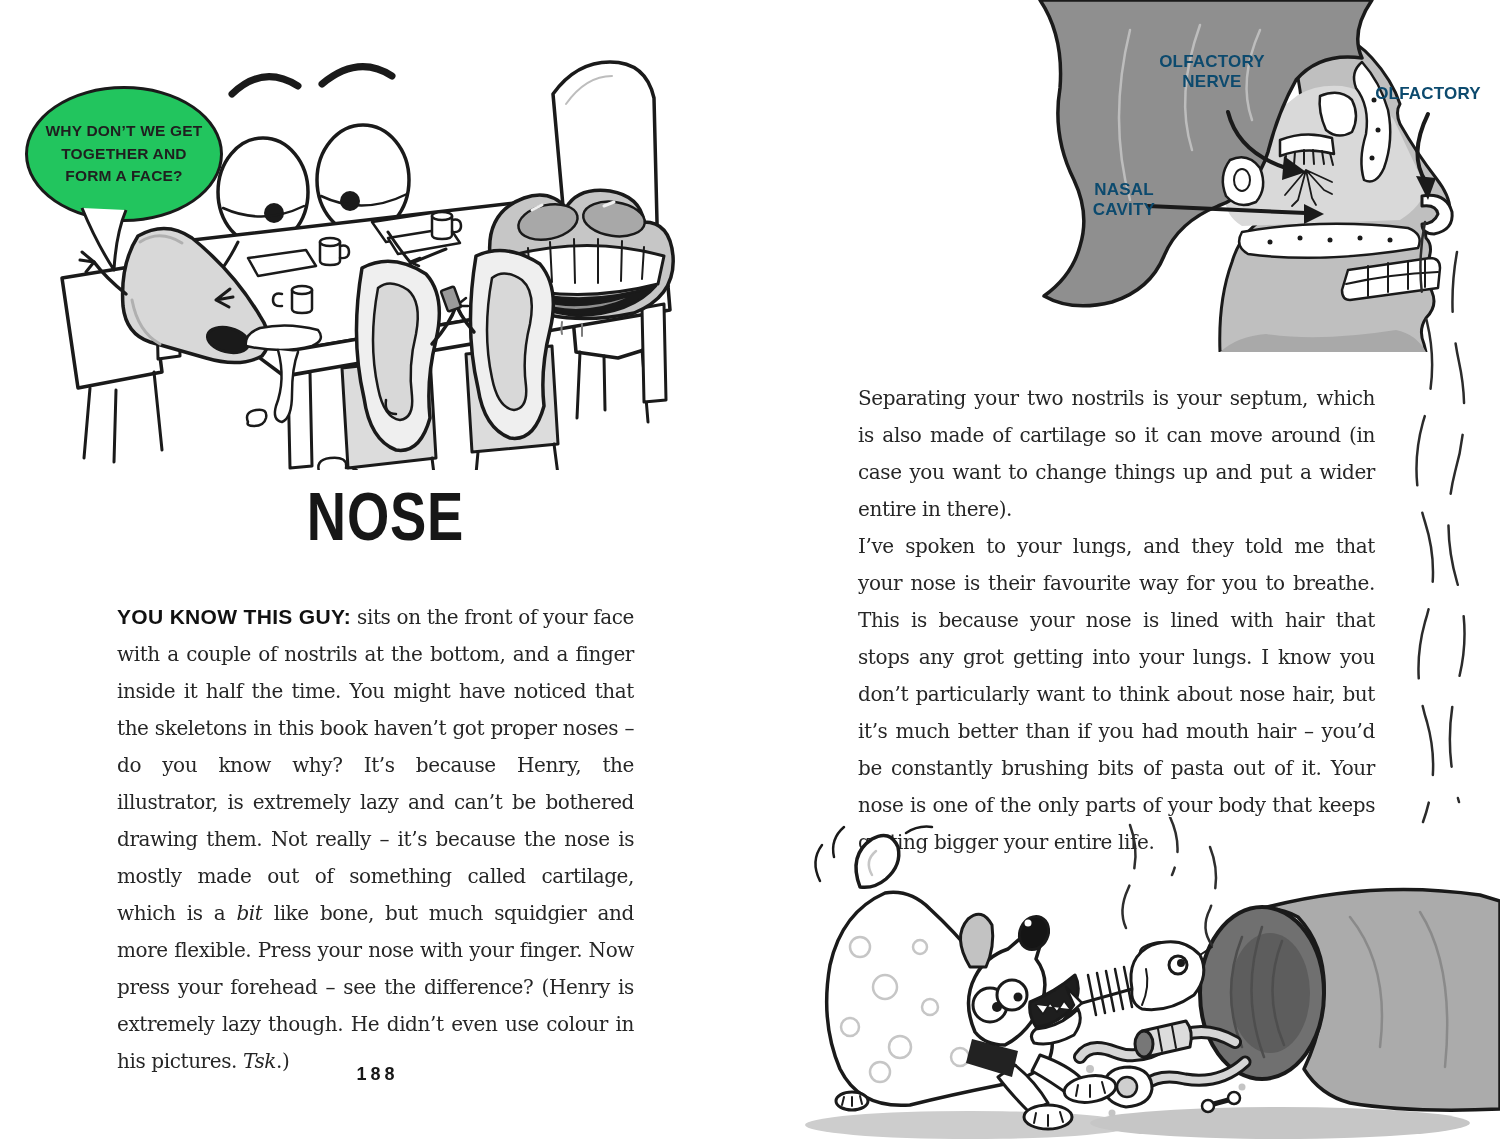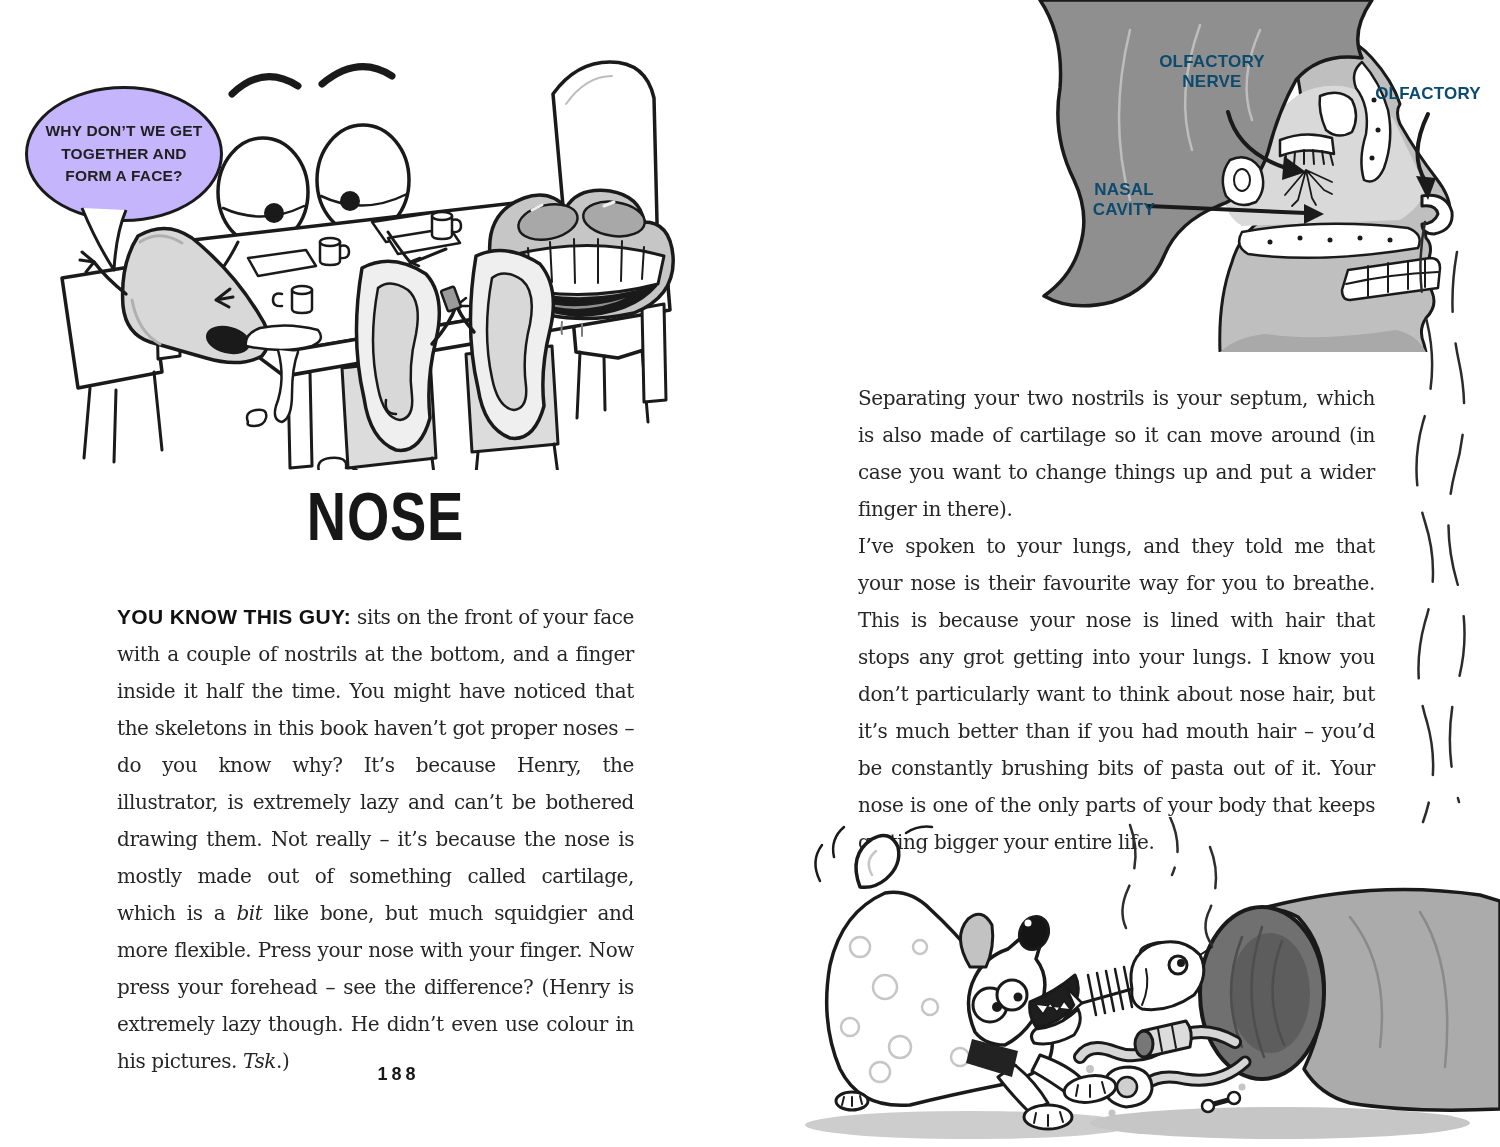--- a/index.html
+++ b/index.html
@@ -13,26 +13,26 @@
   .body-text{position:absolute;left:117px;width:517px;
              font-family:"DejaVu Serif","Liberation Serif",serif;
              font-size:20px;line-height:37px;letter-spacing:-0.4px;
              text-align:justify;color:#262626;}
   .run-lead{font-family:"Liberation Sans",sans-serif;font-weight:bold;
             font-size:21px;letter-spacing:0.3px;color:#111;}
   .run-em{font-style:italic;}
   .chapter-title{position:absolute;left:127px;top:482px;width:517px;margin:0;
                  text-align:center;font-weight:bold;font-size:68px;line-height:1;
                  letter-spacing:1px;color:#171717;transform:scaleX(0.8);}
-  .page-num{position:absolute;left:140px;top:1064px;width:517px;text-align:center;
+  .page-num{position:absolute;left:119px;top:1064px;width:517px;text-align:center;
             font-weight:bold;font-size:18px;letter-spacing:4px;color:#171717;}
 
   
   .speech-bubble{position:absolute;left:25px;top:86px;width:192px;height:130px;
-                 border:3.5px solid #1a1a1a;border-radius:50%;background:#c4b5fd;
+                 border:3.5px solid #1a1a1a;border-radius:50%;background:#22c55e;
                  display:flex;align-items:center;justify-content:center;z-index:3;}
   .speech-bubble .bubble-text{font-weight:bold;font-size:15.5px;line-height:1.45;
                  letter-spacing:0.2px;text-align:center;white-space:pre-line;color:#1f1f1f;}
   .bubble-tail{position:absolute;left:66px;top:206px;z-index:4;}
 
   
   .illo{position:absolute;}
   .illo-left{left:20px;top:50px;width:660px;height:420px;}
   .illo-diagram{left:230px;top:0;width:505px;height:352px;}
   .illo-dog{left:40px;top:817px;width:710px;height:330px;}
@@ -241,21 +241,21 @@
           </g>
         </g>
       </svg>
       <div class="diagram-label label-olfactory">OLFACTORY
 NERVE</div>
       <div class="diagram-label label-cartilage">OLFACTORY</div>
       <div class="diagram-label label-nasal">NASAL
 CAVITY</div>
     </div>
 
-    <p class="body-text para-1">Separating your two nostrils is your septum, which is also made of cartilage so it can move around (in case you want to change things up and put a wider finger in there).</p>
+    <p class="body-text para-1">Separating your two nostrils is your septum, which is also made of cartilage so it can move around (in case you want to change things up and put a wider entire in there).</p>
     <p class="body-text para-2">I’ve spoken to your lungs, and they told me that your nose is their favourite way for you to breathe. This is because your nose is lined with hair that stops any grot getting into your lungs. I know you don’t particularly want to think about nose hair, but it’s much better than if you had mouth hair – you’d be constantly brushing bits of pasta out of it. Your nose is one of the only parts of your body that keeps getting bigger your entire life.</p>
 
     <svg class="stink-margin" viewBox="0 0 90 640">
       <path d="M30,10 Q20,60 32,110 Q44,160 28,210 Q14,260 30,310 Q46,360 30,410 Q16,460 32,510 Q46,560 28,610" fill="none" stroke="#2b2b2b" stroke-width="2.5" stroke-dasharray="70 28" stroke-linecap="round"></path>
       <path d="M62,40 Q52,95 64,150 Q76,205 60,260 Q46,315 62,370 Q78,425 60,480 Q48,535 64,590" fill="none" stroke="#2b2b2b" stroke-width="2.5" stroke-dasharray="60 32" stroke-linecap="round"></path>
     </svg>
 
     <svg class="illo illo-dog" viewBox="0 0 710 330" xmlns="http://www.w3.org/2000/svg">
       <g stroke="#1a1a1a" stroke-linecap="round" stroke-linejoin="round" fill="none">
 

